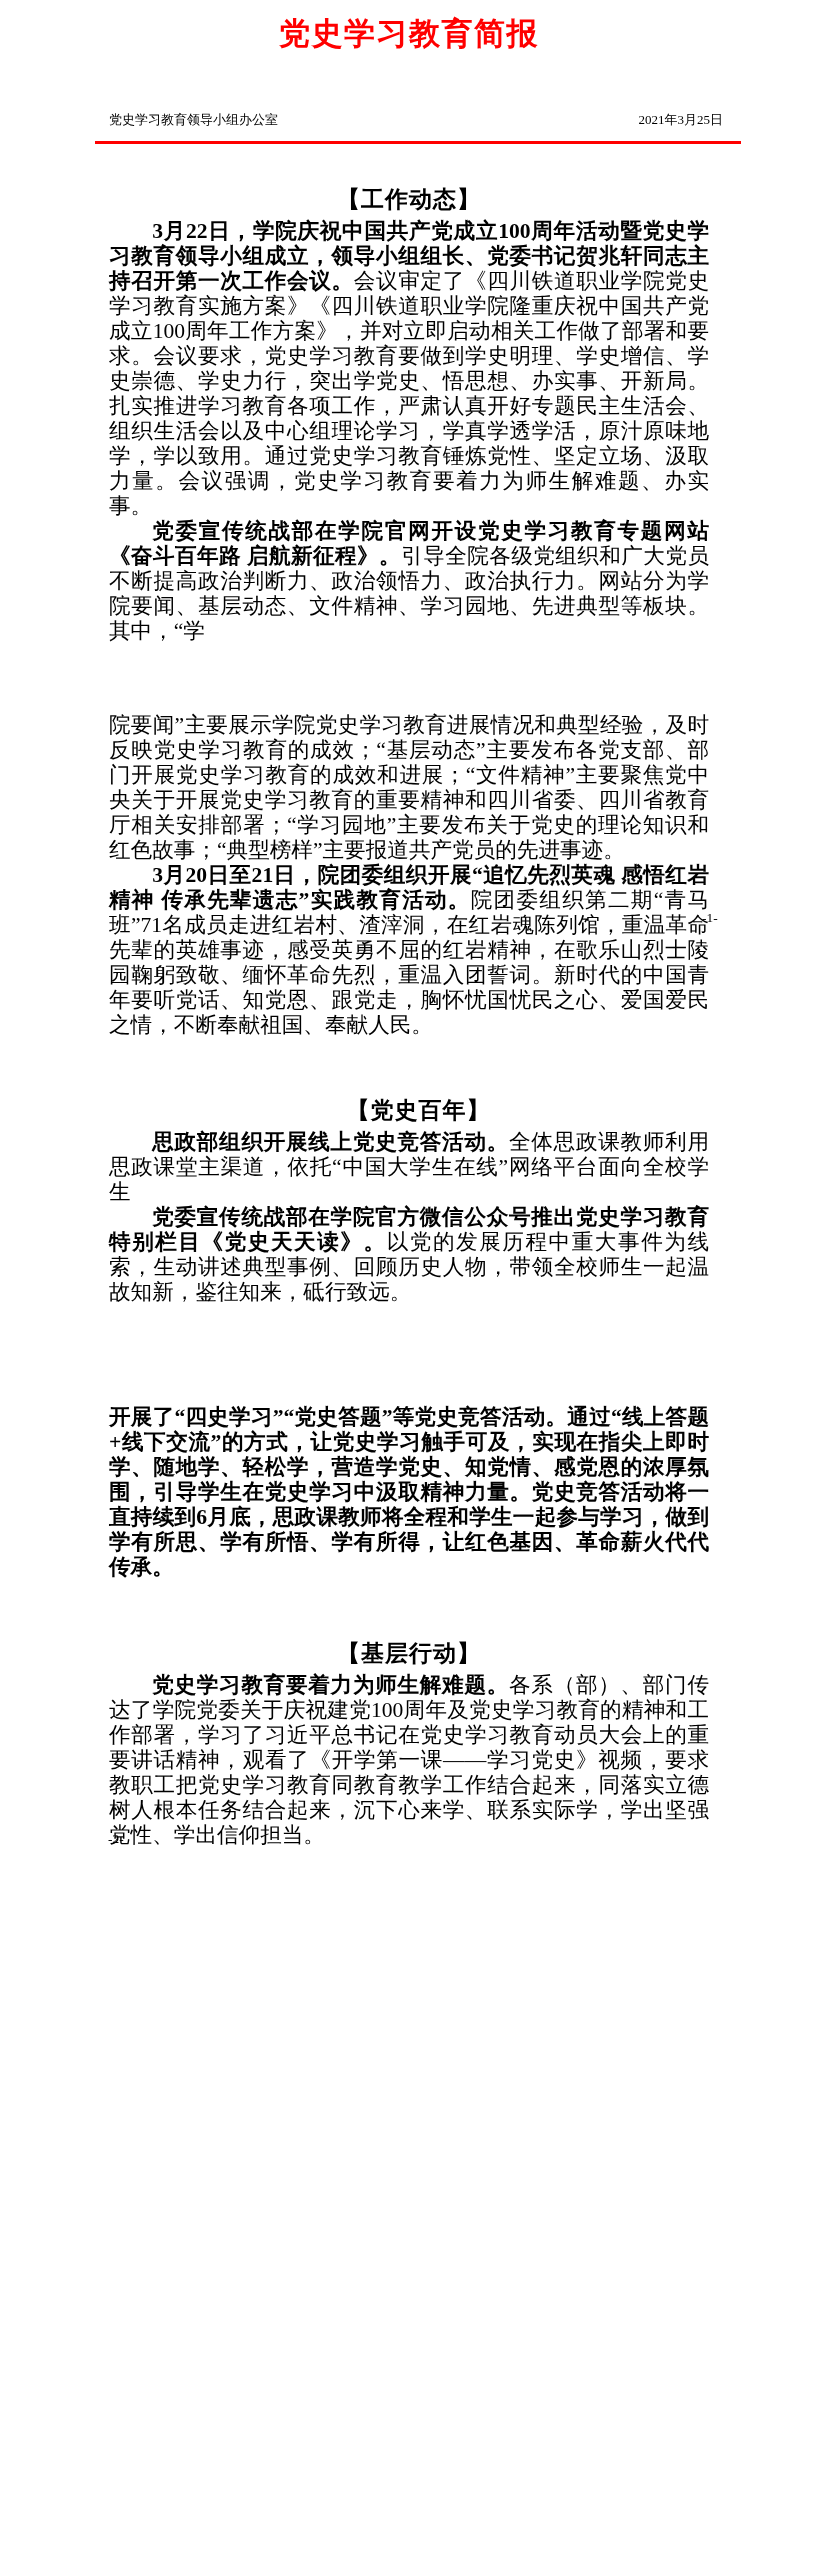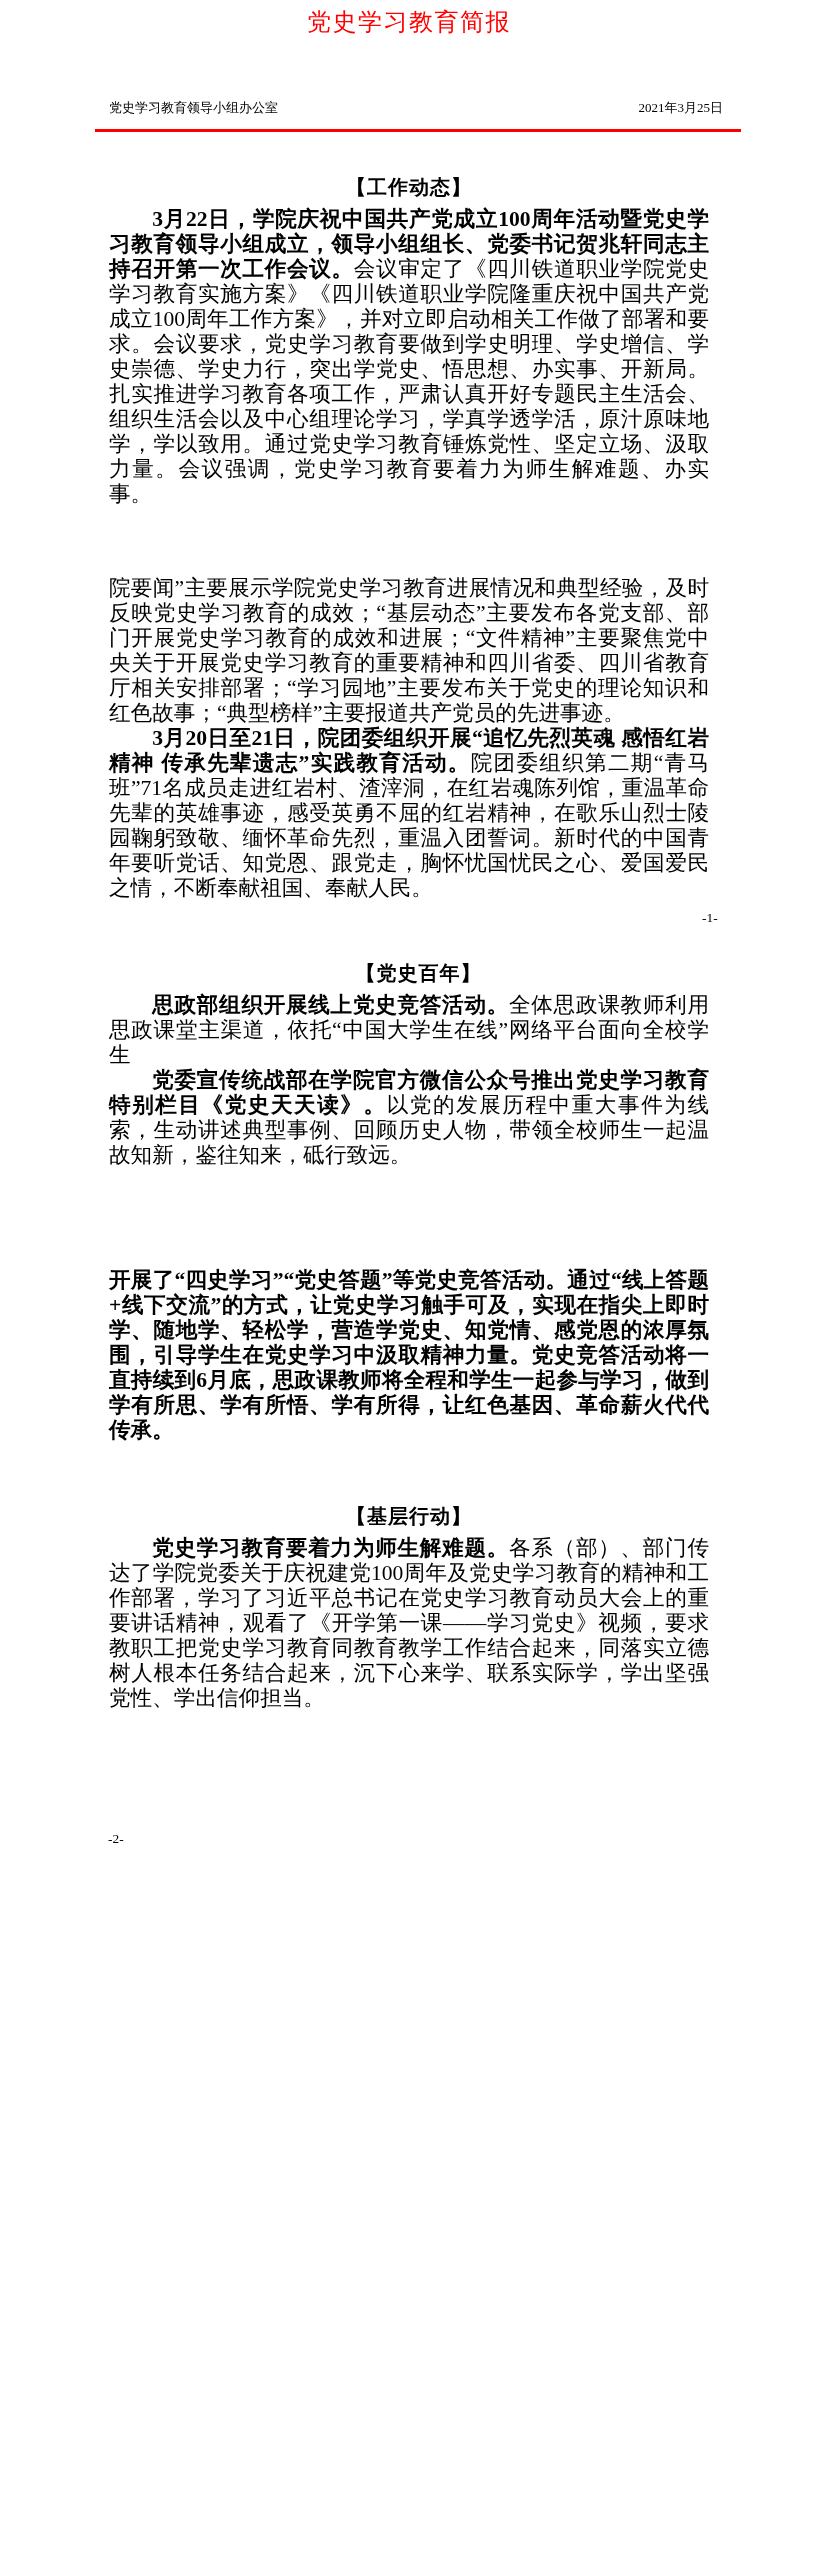--- a/index.html
+++ b/index.html
@@ -7,27 +7,27 @@
     position: relative;
     width: 818px;
     height: 3714px;
     margin: 0;
     background: #ffffff;
     color: #000000;
     font-family: "Liberation Serif", "DejaVu Serif", serif;
     overflow: hidden;
   }
   .doc-title {
-    margin: 4px;
+    margin: 16px;
     padding-top: 1px;
     text-align: center;
     color: #ff0000;
     font-family: "Liberation Sans", "DejaVu Sans", sans-serif;
-    font-weight: normal;
-    font-size: 24px;
+    font-weight: bold;
+    font-size: 31px;
     line-height: 33px;
     letter-spacing: 1.5px;
   }
   .doc-issue {
     margin-top: 24px;
     text-align: center;
     color: #ff0000;
     font-family: "Liberation Sans", "DejaVu Sans", sans-serif;
     font-weight: bold;
     font-size: 25px;
@@ -44,21 +44,21 @@
   }
   .red-rule {
     margin: 10.3px 0 0 95px;
     width: 646px;
     height: 3.1px;
     background: #ff0000;
   }
   .sec-h {
     margin: 0;
     text-align: center;
-    font-size: 20px;
+    font-size: 23px;
     font-weight: bold;
     line-height: 39px;
     letter-spacing: 1px;
   }
   .sec-h.first { margin-top: 36px; }
   .sec-h.gap-102 { margin-top: 53px; margin-left: 19px; }
   .sec-h.gap-105 { margin-top: 54px; }
   .para {
     margin: 0;
     padding: 0 109px;
@@ -93,20 +93,21 @@
     <span>党史学习教育领导小组办公室</span>
     <span>2021年3月25日</span>
   </div>
 
   <div class="red-rule"></div>
 
   <div class="sec-h first">【工作动态】</div>
 
   <p class="para"><b>3月22日，学院庆祝中国共产党成立100周年活动暨党史学习教育领导小组成立，领导小组组长、党委书记贺兆轩同志主持召开第一次工作会议。</b><span>会议审定了《四川铁道职业学院党史学习教育实施方案》《四川铁道职业学院隆重庆祝中国共产党成立100周年工作方案》，并对立即启动相关工作做了部署和要求。会议要求，党史学习教育要做到学史明理、学史增信、学史崇德、学史力行，突出学党史、悟思想、办实事、开新局。扎实推进学习教育各项工作，严肃认真开好专题民主生活会、组织生活会以及中心组理论学习，学真学透学活，原汁原味地学，学以致用。通过党史学习教育锤炼党性、坚定立场、汲取力量。会议强调，党史学习教育要着力为师生解难题、办实事。</span></p>
 
+  <p class="para"><b>党委宣传统战部在学院官网开设党史学习教育专题网站《奋斗百年路 启航新征程》。</b><span>引导全院各级党组织和广大党员不断提高政治判断力、政治领悟力、政治执行力。网站分为学院要闻、基层动态、文件精神、学习园地、先进典型等板块。其中，“学</span></p>
 
   <p class="para cont gap-161"><span>院要闻”主要展示学院党史学习教育进展情况和典型经验，及时反映党史学习教育的成效；“基层动态”主要发布各党支部、部门开展党史学习教育的成效和进展；“文件精神”主要聚焦党中央关于开展党史学习教育的重要精神和四川省委、四川省教育厅相关安排部署；“学习园地”主要发布关于党史的理论知识和红色故事；“典型榜样”主要报道共产党员的先进事迹。</span></p>
 
   <p class="para"><b>3月20日至21日，院团委组织开展“追忆先烈英魂 感悟红岩精神 传承先辈遗志”实践教育活动。</b><span>院团委组织第二期“青马班”71名成员走进红岩村、渣滓洞，在红岩魂陈列馆，重温革命先辈的英雄事迹，感受英勇不屈的红岩精神，在歌乐山烈士陵园鞠躬致敬、缅怀革命先烈，重温入团誓词。新时代的中国青年要听党话、知党恩、跟党走，胸怀忧国忧民之心、爱国爱民之情，不断奉献祖国、奉献人民。</span></p>
 
   <div class="sec-h gap-102">【党史百年】</div>
 
   <p class="para"><b>思政部组织开展线上党史竞答活动。</b><span>全体思政课教师利用思政课堂主渠道，依托“中国大学生在线”网络平台面向全校学生</span></p>
 
   <p class="para"><b>党委宣传统战部在学院官方微信公众号推出党史学习教育特别栏目《党史天天读》。</b><span>以党的发展历程中重大事件为线索，生动讲述典型事例、回顾历史人物，带领全校师生一起温故知新，鉴往知来，砥行致远。</span></p>

